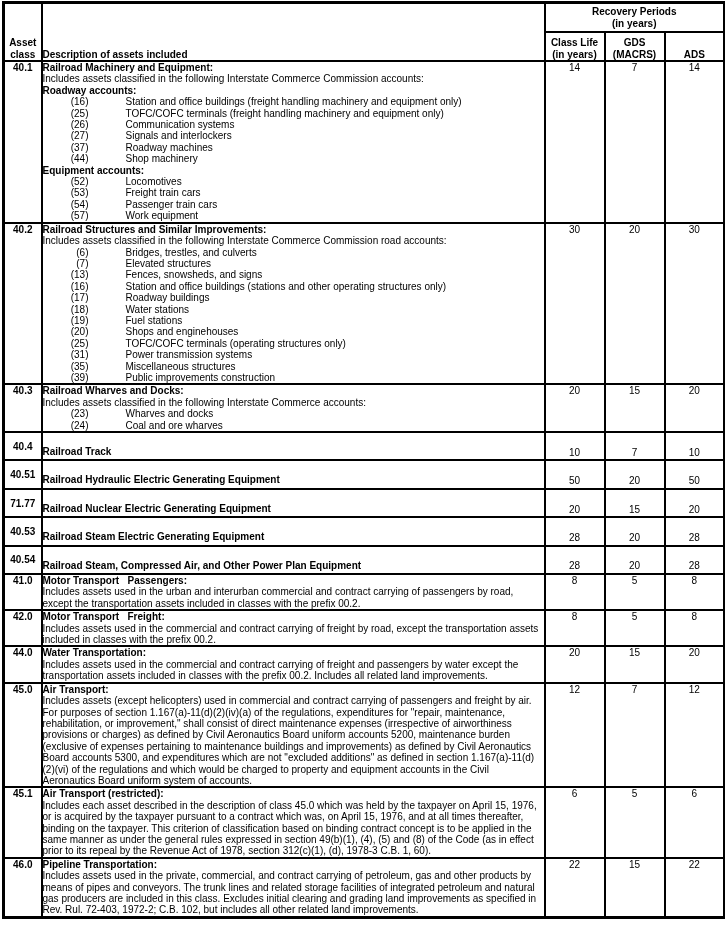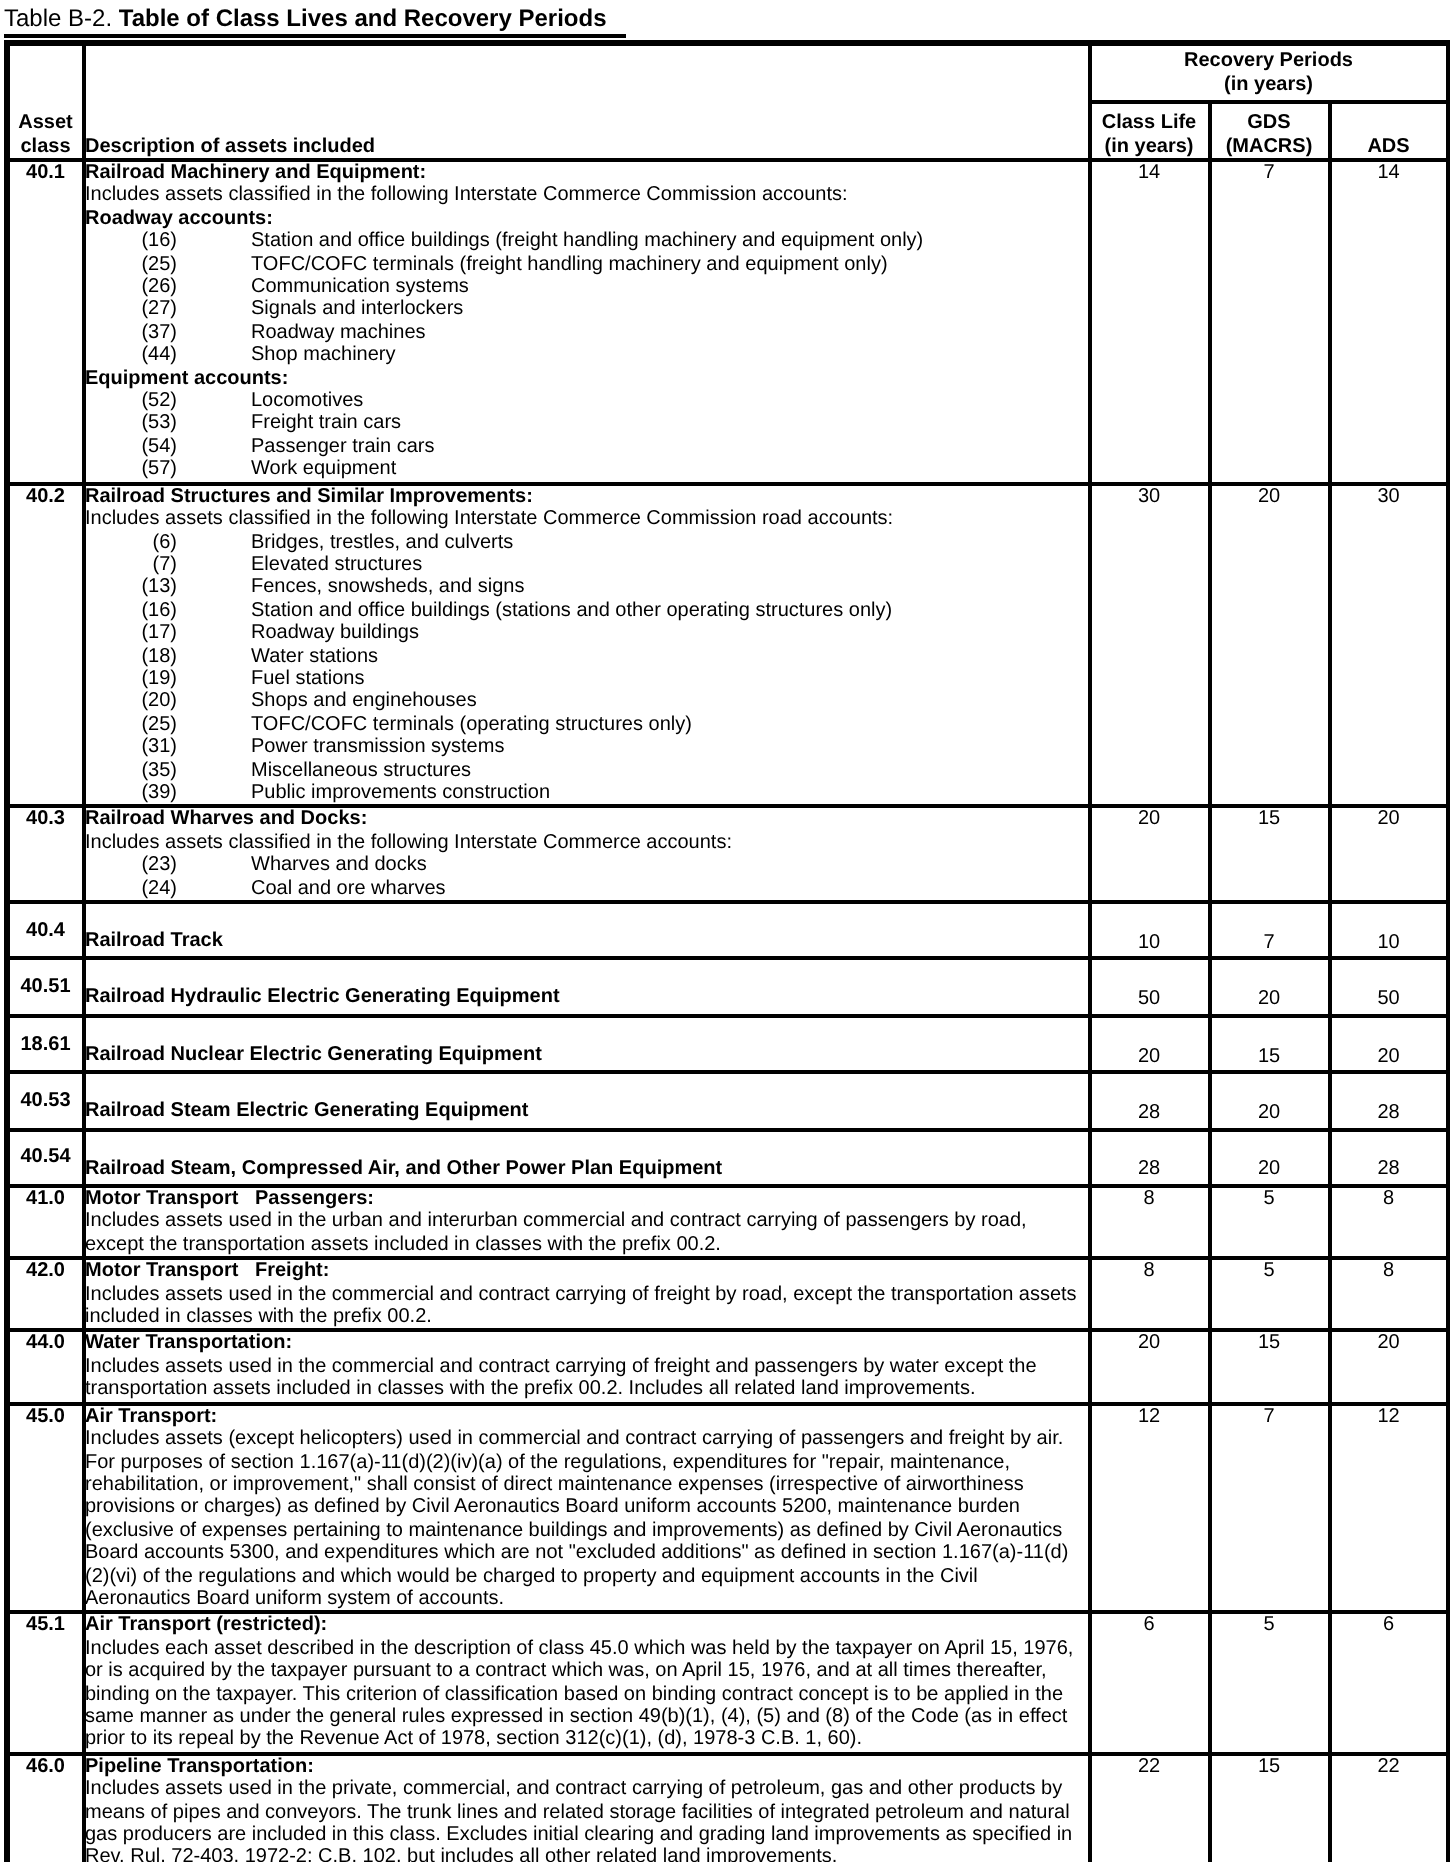--- a/index.html
+++ b/index.html
@@ -97,21 +97,20 @@
     text-align: right;
     margin-left: 16px;
   }
   .acct-label { margin-left: 13px; }
 </style>
 </head>
 <body>
 
 <div class="page">
 
-  <div class="doc-title"><span class="prefix">Table B-2. </span><span class="main">Table of Class Lives and Recovery Periods</span></div>
 
   <table class="b2">
     <colgroup>
       <col style="width:38px">
       <col style="width:503px">
       <col style="width:60px">
       <col style="width:60px">
       <col style="width:60px">
     </colgroup>
     <thead>
@@ -271,21 +270,21 @@
         <tr class="simple">
           <td class="asset">40.51</td>
           <td class="desc">
             <div class="desc-title">Railroad Hydraulic Electric Generating Equipment</div>
           </td>
           <td class="num">50</td>
           <td class="num">20</td>
           <td class="num">50</td>
         </tr>
         <tr class="simple">
-          <td class="asset">18.61</td>
+          <td class="asset">71.77</td>
           <td class="desc">
             <div class="desc-title">Railroad Nuclear Electric Generating Equipment</div>
           </td>
           <td class="num">20</td>
           <td class="num">15</td>
           <td class="num">20</td>
         </tr>
         <tr class="simple">
           <td class="asset">40.53</td>
           <td class="desc">

